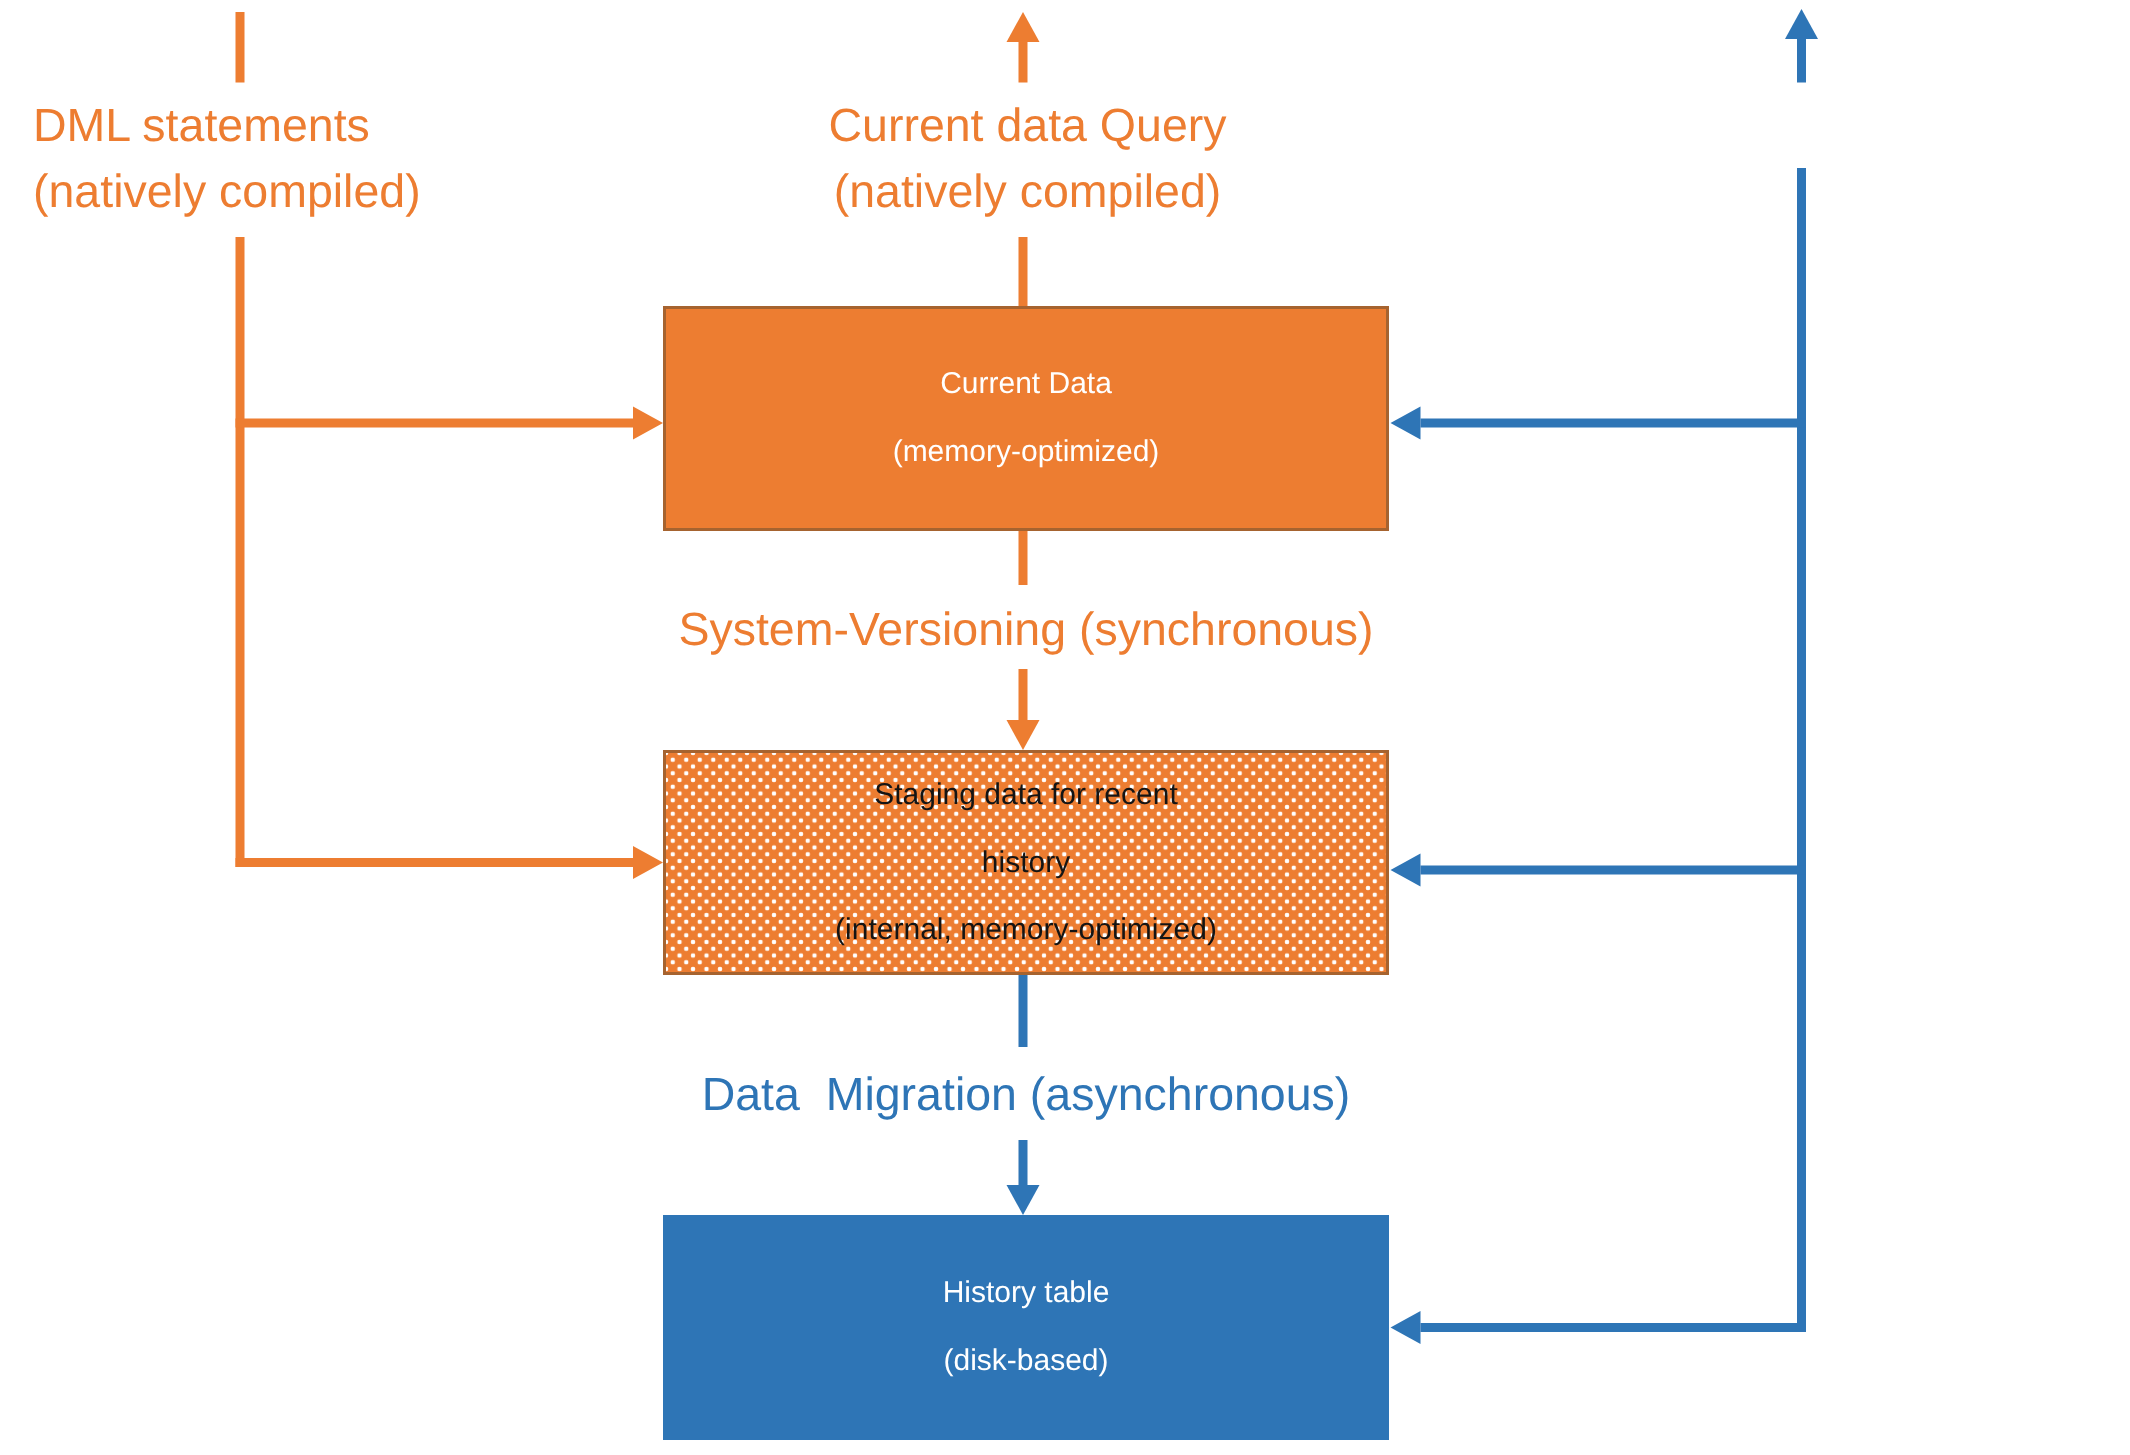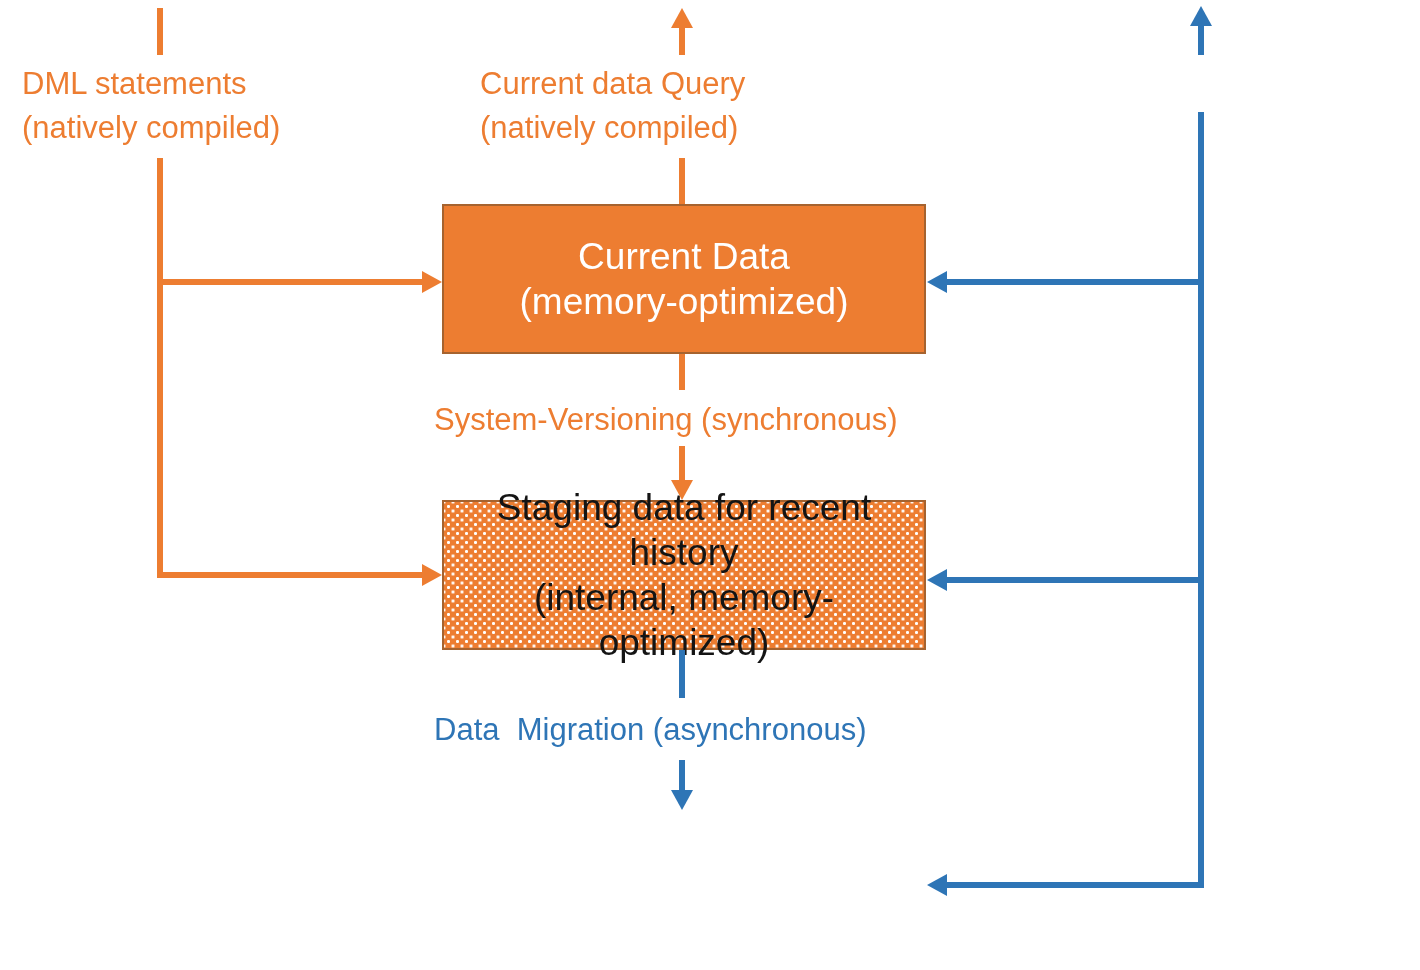--- a/index.html
+++ b/index.html
@@ -4,25 +4,25 @@
 <style>
   html,body{margin:0;padding:0;background:#fff;}
   #canvas{
     position:relative;width:1420px;height:970px;background:#ffffff;
     font-family:"Liberation Sans",sans-serif;overflow:hidden;
   }
   .txt{position:absolute;white-space:pre-wrap;}
   .lbl{font-size:31px;line-height:44px;font-weight:400;}
   .orange-text{color:#ED7D31;}
   .blue-text{color:#2E75B6;}
-  .center{}
+  .center{text-align:center;}
   .node{
     position:absolute;left:442px;width:484px;height:150px;
     display:flex;align-items:center;justify-content:center;text-align:center;
-    font-size:37px;line-height:45px;box-sizing:border-box;white-space:pre-wrap;
+    font-size:20px;line-height:45px;box-sizing:border-box;white-space:pre-wrap;
   }
   .node-orange{background:#ED7D31;border:2px solid #A6632F;color:#ffffff;}
   .node-dotted{
     background-color:#ED7D31;border:2px solid #A6632F;color:#141414;
     background-image:
       radial-gradient(circle,#ffffff 1.3px,rgba(255,255,255,0) 1.7px),
       radial-gradient(circle,#ffffff 1.3px,rgba(255,255,255,0) 1.7px);
     background-size:9px 9px;background-position:0 0,4.5px 4.5px;
   }
   .node-blue{background:#2E75B6;border:2px solid #2E75B6;color:#ffffff;}
@@ -53,20 +53,22 @@
 
   <div class="txt lbl orange-text center" style="left:434px;top:398px;width:500px;">System-Versioning (synchronous)</div>
 
   <div class="node node-orange" style="top:204px;">Current Data
 (memory-optimized)</div>
 
   <div class="node node-dotted" style="top:500px;padding:0 10px;">Staging data for recent
 history
 (internal, memory-optimized)</div>
 
+  <div class="node node-blue" style="top:810px;">History table
+(disk-based)</div>
 
   <div class="seg orange-bg" style="left:157px;top:8px;width:6px;height:47px;"></div>
   <div class="seg orange-bg" style="left:157px;top:158px;width:6px;height:420px;"></div>
   <div class="seg orange-bg" style="left:157px;top:279px;width:267px;height:6px;"></div>
   <div class="tri tri-r-orange" style="left:422px;top:271px;"></div>
   <div class="seg orange-bg" style="left:157px;top:572px;width:267px;height:6px;"></div>
   <div class="tri tri-r-orange" style="left:422px;top:564px;"></div>
 
   <div class="tri tri-u-orange" style="left:671px;top:8px;"></div>
   <div class="seg orange-bg" style="left:679px;top:27px;width:6px;height:28px;"></div>

